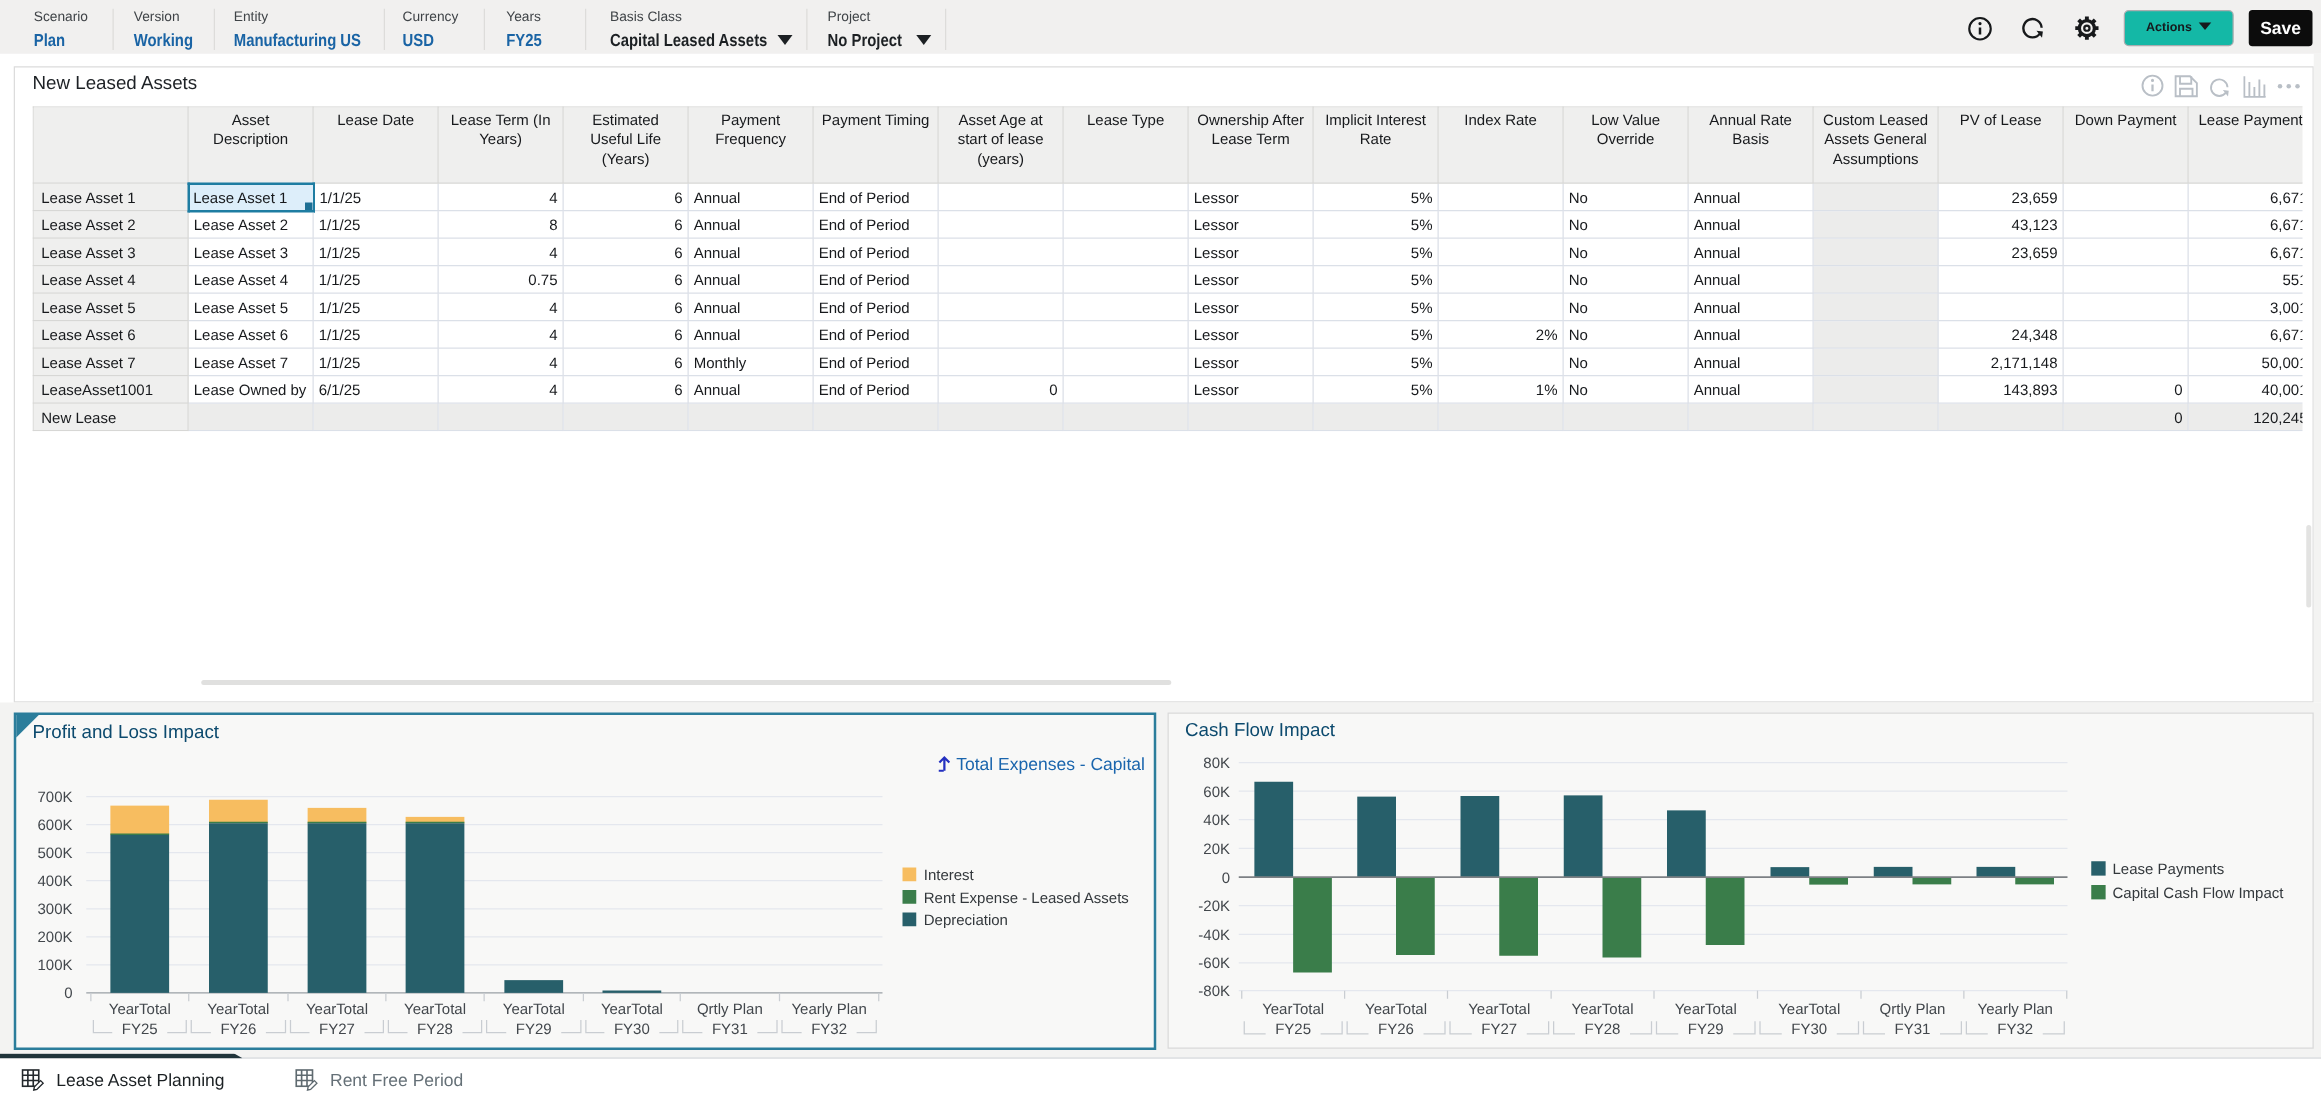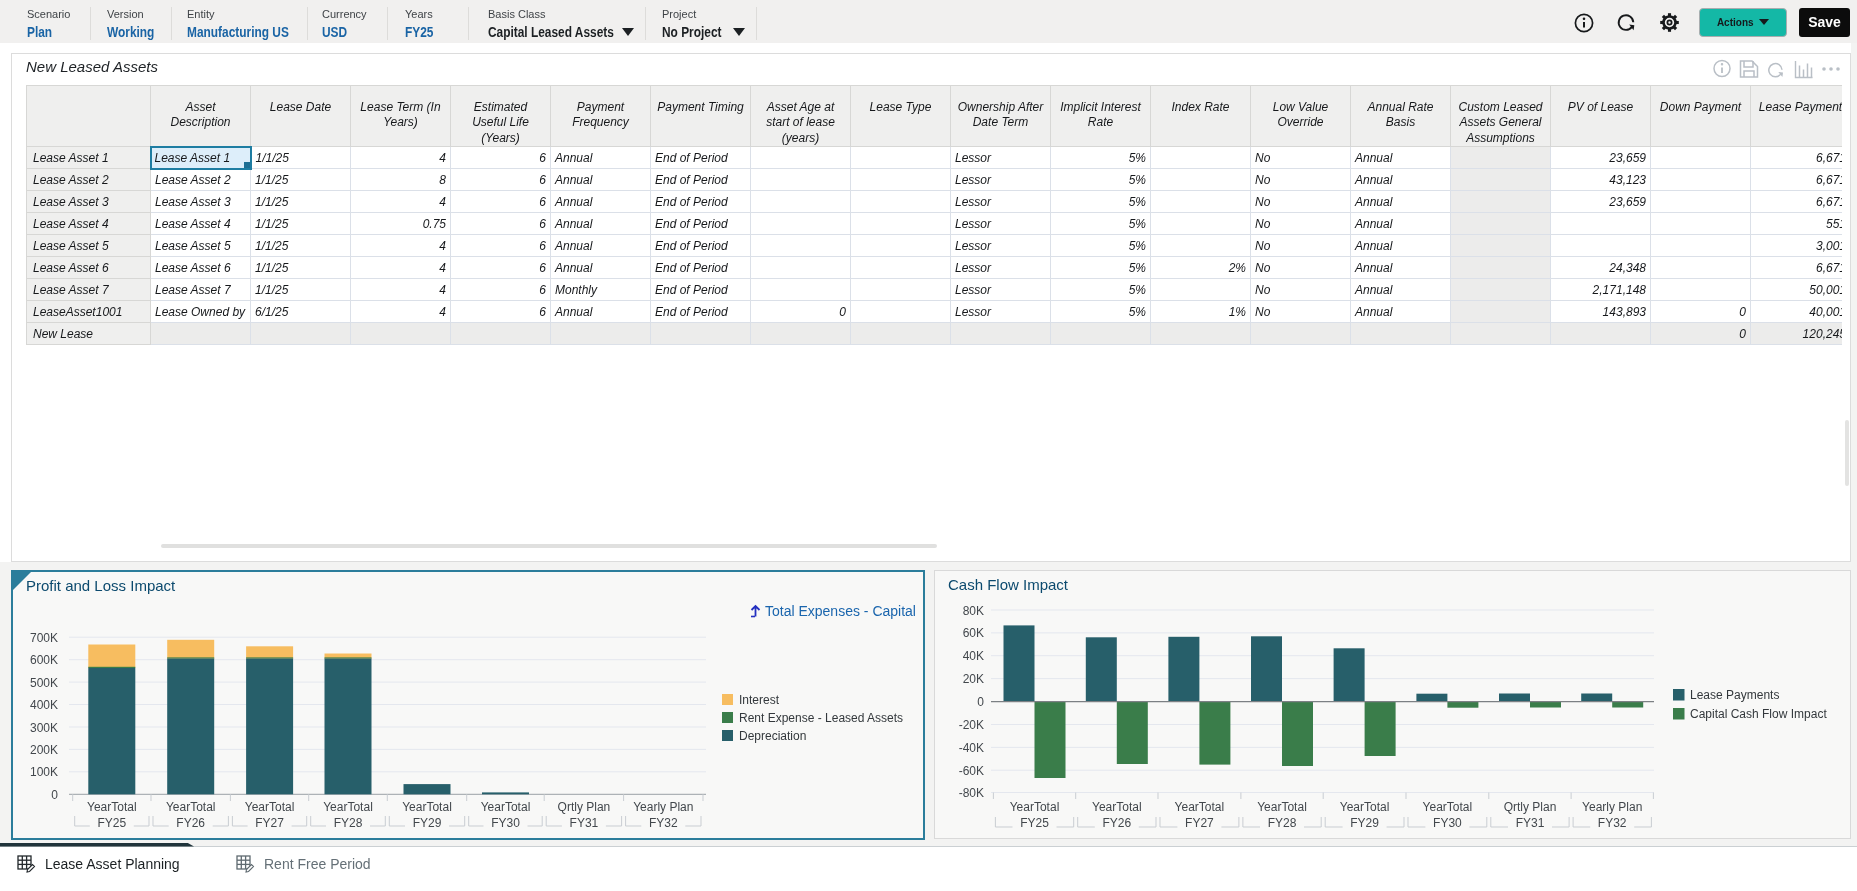--- a/index.html
+++ b/index.html
@@ -11,26 +11,26 @@
 #pov { left:0; top:0; width:1857px; height:43px; background:#f1f0ef; }
 .pvl { position:absolute; top:8px; font-size:11px; color:#3f4347; }
 .pvv { position:absolute; top:24px; font-size:14px; font-weight:bold; color:#1a64a5; white-space:nowrap; display:inline-block; transform:scaleX(0.85); transform-origin:0 0; }
 .pvd { color:#1c2023; }
 .sep { position:absolute; top:7px; width:1px; height:33px; background:#dddcda; }
 .caret { position:absolute; width:0; height:0; border-left:6px solid transparent; border-right:6px solid transparent; border-top:8px solid #1c2023; top:28px; }
 #btnActions { left:1699px; top:8px; width:88px; height:29px; background:#14b8a6; border:1px solid #a9adaf; border-radius:4px; font-size:10px; font-weight:bold; color:#16191c; text-align:center; line-height:27px; }
 #btnSave { left:1799px; top:8px; width:51px; height:29px; background:#0c0c0c; border-radius:3px; font-size:14px; font-weight:bold; color:#fff; text-align:center; line-height:29px; }
 
 
-#bigpanel { left:11px; top:53px; width:1840px; height:509px; background:#fff; border:1px solid #dcdcdc;font-style:italic; }
+#bigpanel { left:11px; top:53px; width:1840px; height:509px; background:#fff; border:1px solid #dcdcdc; }
 #gridtitle { left:14px; top:4px; font-size:15px; color:#1d2125; }
 #gridwrap { left:14px; top:31px; width:1816px; height:260px; overflow:hidden; }
 table.grid { border-collapse:collapse; table-layout:fixed; width:1824px; font-size:12px; color:#17191c; }
 .grid td { border:1px solid #dbe0e8; height:22px; padding:0 4px; white-space:nowrap; overflow:hidden; background:#fff; }
-.grid tr.hdr td { background:#efefee; border-color:#d7d7d5; vertical-align:top; text-align:center; padding-top:14px; line-height:15.4px; height:61px; white-space:normal; }
+.grid tr.hdr td { background:#efefee; border-color:#d7d7d5; vertical-align:top; text-align:center; padding-top:3px; line-height:15.4px; height:61px; white-space:normal; }
 .grid td.rh { background:#efefee; border-color:#d7d7d5; padding-left:6px; }
 .num { text-align:right; }
 .gy  { background:#ececeb !important; }
 #selcell { position:relative; background:#ddeefa !important; border:2px solid #1e7da2 !important; padding:0 3px !important; }
 #fillh { position:absolute; right:-1px; bottom:-1px; width:7px; height:7px; background:#1e6f94; }
 .sbh { left:149px; top:490px; width:776px; height:4px; background:#e0e0df; border-radius:2px; }
 .sbv { left:1833px; top:366px; width:4px; height:66px; background:#e3e3e2; border-radius:2px; }
 
 
 #midband { left:0; top:562px; width:1857px; height:284px; background:#f3f3f2; }
@@ -147,21 +147,21 @@
             <tr class="hdr">
               <td></td>
               <td>Asset Description</td>
               <td>Lease Date</td>
               <td>Lease Term (In Years)</td>
               <td>Estimated<br>Useful Life<br>(Years)</td>
               <td>Payment Frequency</td>
               <td>Payment Timing</td>
               <td>Asset Age at start of lease (years)</td>
               <td>Lease Type</td>
-              <td>Ownership After Date Term</td>
+              <td>Ownership After Lease Term</td>
               <td>Implicit Interest Rate</td>
               <td>Index Rate</td>
               <td>Low Value Override</td>
               <td>Annual Rate Basis</td>
               <td>Custom Leased Assets General Assumptions</td>
               <td>PV of Lease</td>
               <td>Down Payment</td>
               <td>Lease Payment</td>
             </tr>
 <tr>

